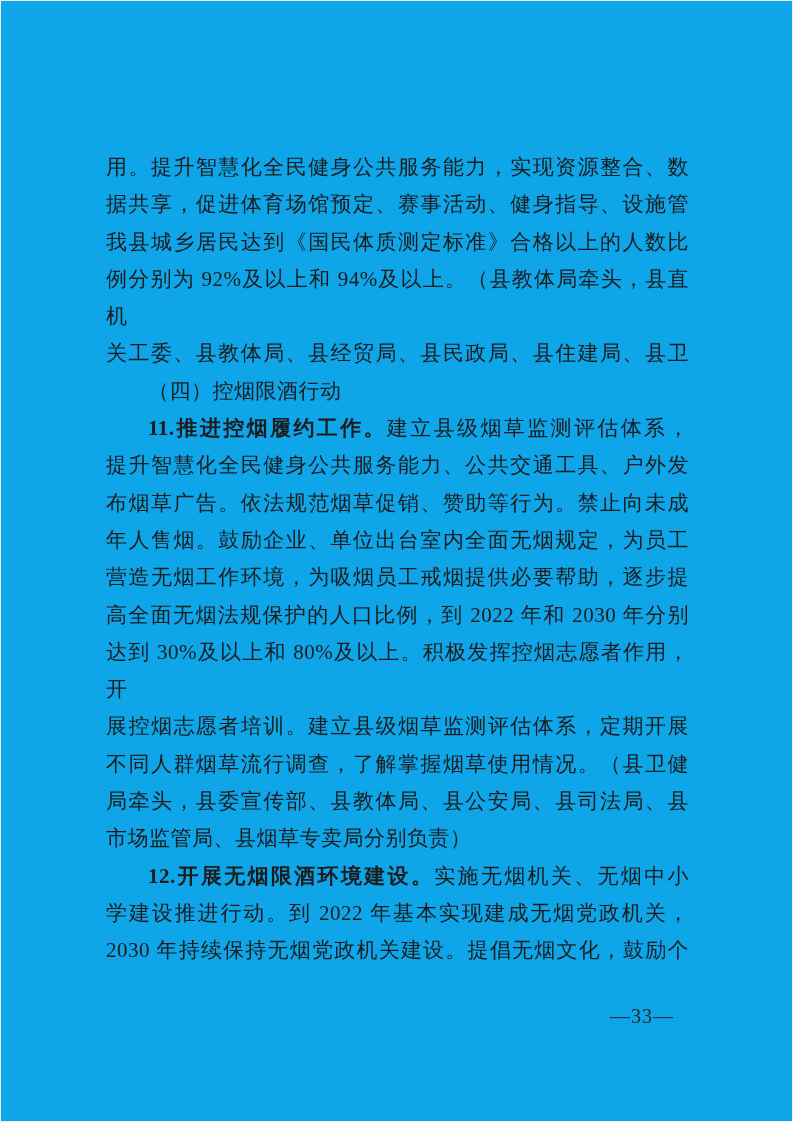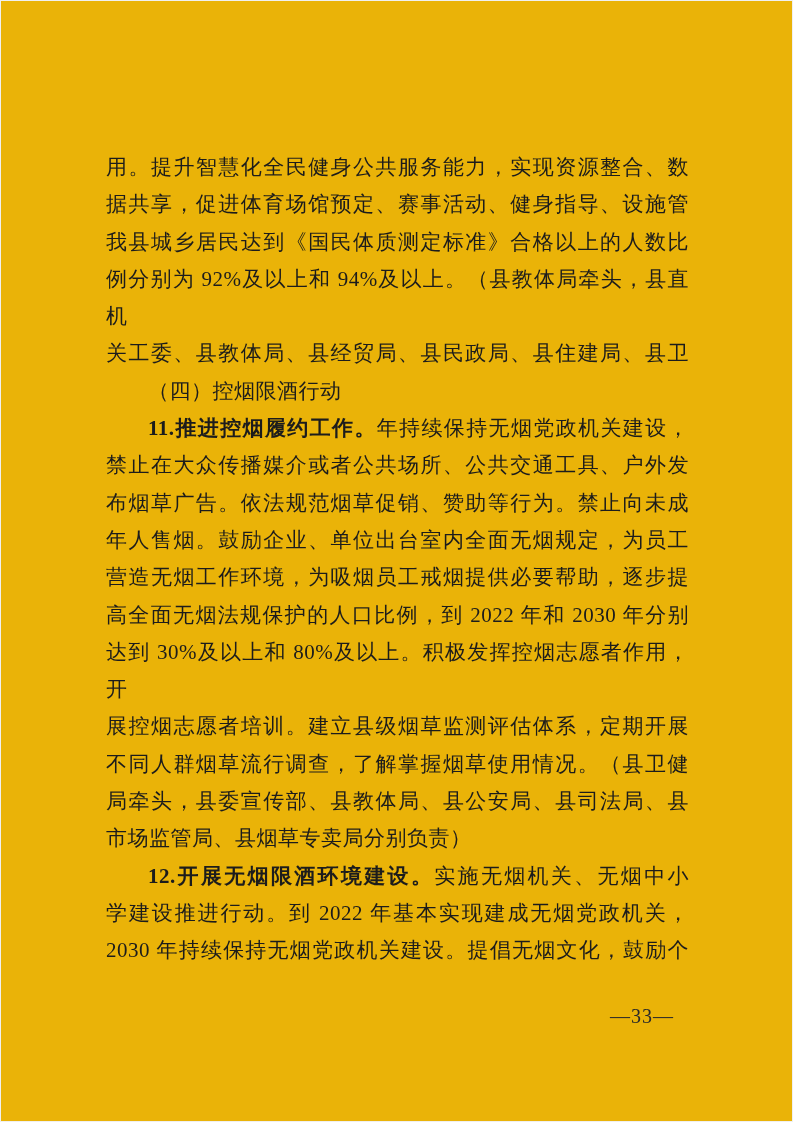--- a/index.html
+++ b/index.html
@@ -4,21 +4,21 @@
 <style>
   html, body {
     margin: 0;
     padding: 0;
     background: #ffffff;
   }
   .page {
     position: relative;
     width: 793px;
     height: 1122px;
-    background: #eab308;
+    background: #0ea5e9;
     overflow: hidden;
     font-family: "Liberation Serif", "DejaVu Serif", serif;
     color: #1c1c1c;
     box-sizing: border-box;
     border: 1px solid #f0f0f0;
   }
   .content {
     position: absolute;
     left: 105px;
     top: 148px;
@@ -59,22 +59,22 @@
   <div class="content">
 
     <div class="line">用。提升智慧化全民健身公共服务能力，实现资源整合、数</div>
     <div class="line">据共享，促进体育场馆预定、赛事活动、健身指导、设施管</div>
     <div class="line">我县城乡居民达到《国民体质测定标准》合格以上的人数比</div>
     <div class="line">例分别为 92%及以上和 94%及以上。（县教体局牵头，县直机</div>
     <div class="line">关工委、县教体局、县经贸局、县民政局、县住建局、县卫</div>
 
     <div class="line no-justify indent">（四）控烟限酒行动</div>
 
-    <div class="line indent"><b>11.推进控烟履约工作。</b><span>年持续保持无烟党政机关建设，</span></div>
-    <div class="line">禁止在大众传播媒介或者公共场所、公共交通工具、户外发</div>
+    <div class="line indent"><b>11.推进控烟履约工作。</b><span>建立县级烟草监测评估体系，</span></div>
+    <div class="line">提升智慧化全民健身公共服务能力、公共交通工具、户外发</div>
     <div class="line">布烟草广告。依法规范烟草促销、赞助等行为。禁止向未成</div>
     <div class="line">年人售烟。鼓励企业、单位出台室内全面无烟规定，为员工</div>
     <div class="line">营造无烟工作环境，为吸烟员工戒烟提供必要帮助，逐步提</div>
     <div class="line">高全面无烟法规保护的人口比例，到 2022 年和 2030 年分别</div>
     <div class="line">达到 30%及以上和 80%及以上。积极发挥控烟志愿者作用，开</div>
     <div class="line">展控烟志愿者培训。建立县级烟草监测评估体系，定期开展</div>
     <div class="line">不同人群烟草流行调查，了解掌握烟草使用情况。（县卫健</div>
     <div class="line">局牵头，县委宣传部、县教体局、县公安局、县司法局、县</div>
     <div class="line no-justify">市场监管局、县烟草专卖局分别负责）</div>
 

